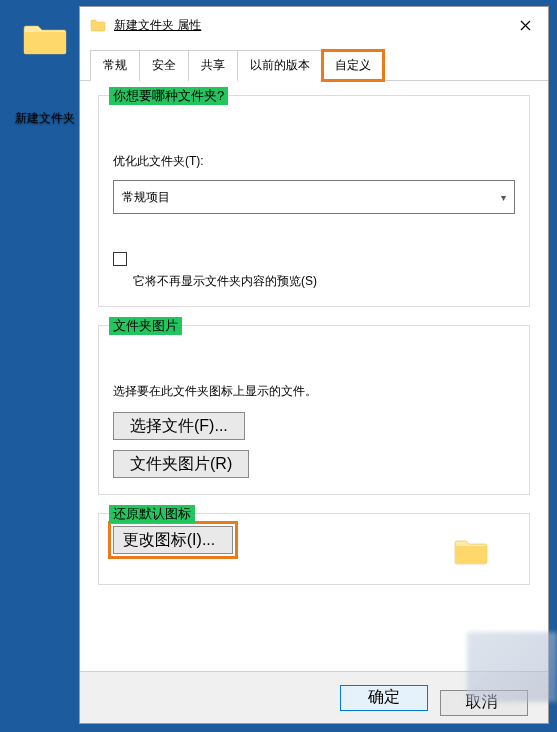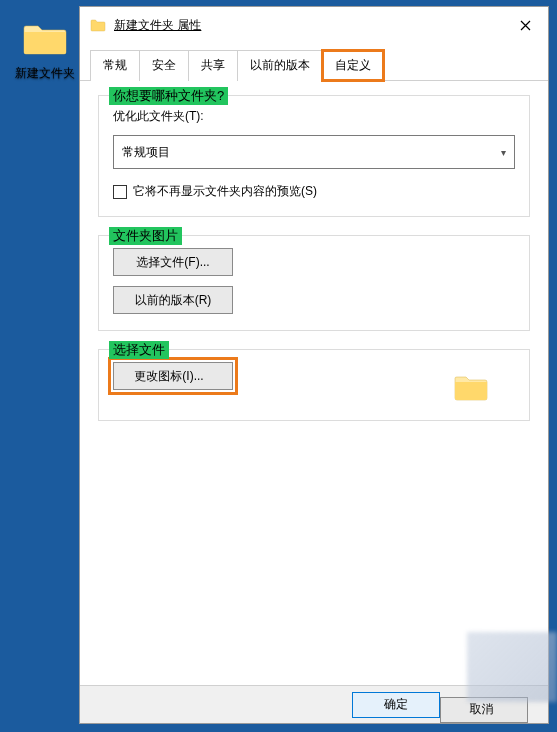--- a/index.html
+++ b/index.html
@@ -88,21 +88,21 @@
   }
   .group > .legend {
     position: absolute;
     top: -9px;
     left: 10px;
     background: #22c55e;
     padding: 0 4px;
     font-size: 13px;
     color: #000;
   }
-  .label { font-size: 12px; color: #000; }
+  .label { font-size: 12px; color: #000; margin-top: 45px; }
   .select {
     width: 100%;
     height: 28px;
     border: 1px solid #7a7a7a;
     display: flex;
     align-items: center;
     justify-content: space-between;
     padding: 16px 8px;
     margin-top: 10px;
     background: #fff;
@@ -120,43 +120,44 @@
     background: #fff;
   }
   .btn {
     min-width: 120px;
     height: 28px;
     border: 1px solid #8a8a8a;
     background: #e9e9e9;
     display: inline-flex;
     align-items: center;
     justify-content: center;
-    font-size: 12px;
+    font-size: 16px;
     color: #000;
     padding: 0 16px;
   }
   .btn.highlight { outline: 3px solid #ec7a1b; outline-offset: 2px; padding-left: 8px; }
   .btn + .btn { margin-top: 10px; padding-left: 11px; }
 
   .icon-preview {
     position: absolute;
     right: 40px;
     bottom: 18px;
     width: 36px;
     height: 30px;
   }
 
   .footer {
-    height: 38px;
+    height: 52px;
     border-top: 1px solid #d0d0d0;
     background: #f0f0f0;
     display: flex;
     align-items: center;
     justify-content: flex-end;
     padding-right: 20px;
+    gap: 12px;
   }
   .footer .btn { min-width: 88px; height: 26px; }
   .footer .btn.primary { border: 1px solid #0078d7; background:#e5f1fb; }
 
   .blur-patch {
     position: absolute;
     right: 0;
     bottom: 30px;
     width: 90px;
     height: 70px;
@@ -206,27 +207,28 @@
         <span class="chev">▾</span>
       </div>
       <div class="checkbox-row">
         <div class="checkbox"></div>
         <span class="label">它将不再显示文件夹内容的预览(S)</span>
       </div>
     </div>
 
     <div class="group">
       <div class="legend">文件夹图片</div>
+      <div class="label" style="margin-bottom:12px">选择要在此文件夹图标上显示的文件。</div>
       <div class="btn">选择文件(F)...</div>
       <div style="height:10px"></div>
-      <div class="btn">以前的版本(R)</div>
+      <div class="btn">文件夹图片(R)</div>
     </div>
 
     <div class="group" style="position:relative;padding-bottom:30px">
-      <div class="legend">选择文件</div>
+      <div class="legend">还原默认图标</div>
       <div class="btn highlight">更改图标(I)...</div>
       <svg class="icon-preview" viewBox="0 0 36 30">
         <path d="M2 6 L2 26 Q2 28 4 28 L32 28 Q34 28 34 26 L34 10 Q34 8 32 8 L16 8 L13 5 L4 5 Q2 5 2 6 Z" fill="#ffe9a6" stroke="#d9b44a" stroke-width="0.5"></path>
         <path d="M2 10 L34 10 L34 26 Q34 28 32 28 L4 28 Q2 28 2 26 Z" fill="#ffd86b"></path>
       </svg>
     </div>
 
   </div>
 
   <div class="footer">

